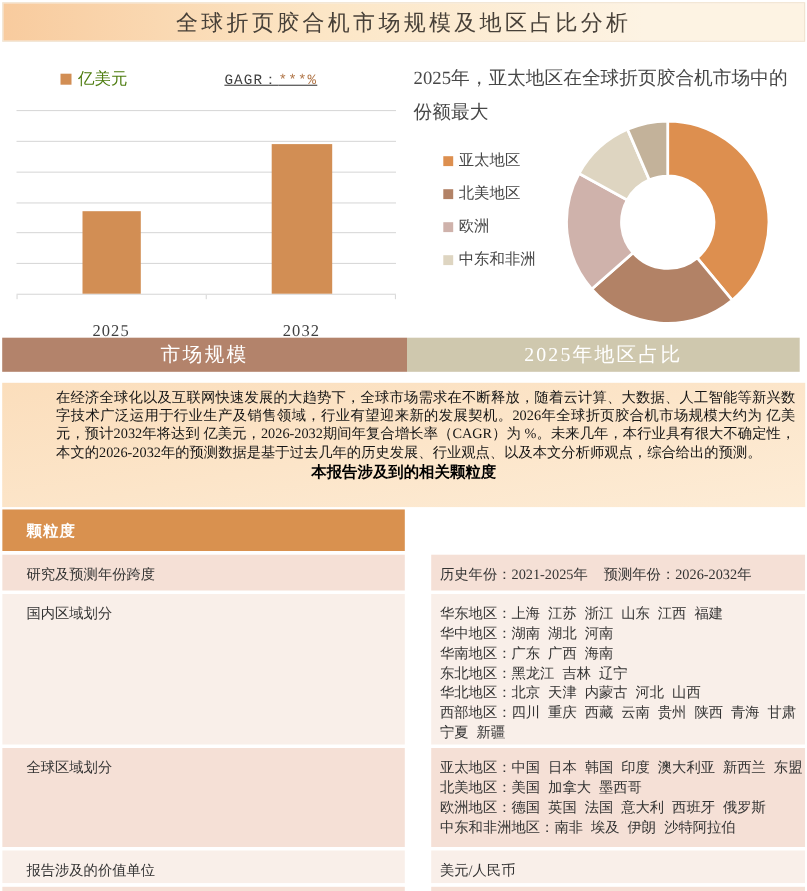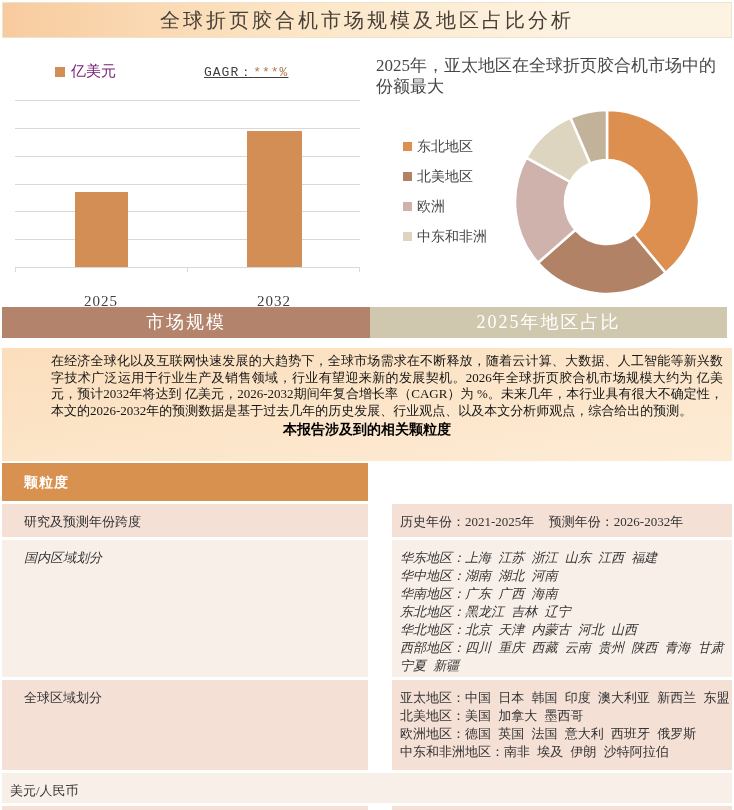--- a/index.html
+++ b/index.html
@@ -9,34 +9,34 @@
   
   .banner { position:absolute; top:2px; left:2px; right:2px; height:36px;
     background:linear-gradient(90deg, var(--banner-bg-left,#f8cb9e) 0%, #fce6c6 40%, var(--banner-bg-right,#fdf3e3) 80%);
     border:1px solid #f0e2cd; display:flex; align-items:center; justify-content:center; }
   .banner-title { font-size:20px; letter-spacing:3px; color:var(--title-text,#474038); }
 
   
   .charts { position:absolute; top:45px; left:0; width:734px; height:262px; background:#fff; }
   .bar-chart { position:absolute; left:0; top:0; width:370px; height:262px; }
   .bar-legend { position:absolute; left:55px; top:17px; display:flex; align-items:center; gap:6px;
-    font-size:15px; color:#701a75; }
+    font-size:15px; color:#4d7c0f; }
   .bar-legend .swatch { width:10px; height:10px; background:var(--bar,#d28e54); }
   .cagr { position:absolute; left:204px; top:18px; font-family:"Liberation Mono","DejaVu Sans Mono",monospace;
     font-size:13px; color:#3f3f3f; letter-spacing:1px;text-decoration:underline; }
   .cagr-val { color:var(--cagr-value,#b1774a); }
   .plot { position:absolute; left:15px; top:55px; width:345px; height:167px; }
   .gridline { position:absolute; left:0; width:100%; height:1px; background:var(--gridline,#d9d9d9); }
   .bar { position:absolute; bottom:0; background:var(--bar,#d28e54); }
   .tick { position:absolute; top:168px; width:1px; height:4px; background:var(--gridline,#d9d9d9); }
   .cat-label { position:absolute; top:177px; width:80px; text-align:center; font-size:15px;
     letter-spacing:1px; color:var(--axis-text,#3f3f3f);margin-top:16px; }
 
   .donut-chart { position:absolute; left:370px; top:0; width:364px; height:262px; }
-  .donut-title { position:absolute; left:6px; top:10px; width:356px; font-size:17px; line-height:21px; color:#474747; }
+  .donut-title { position:absolute; left:6px; top:10px; width:356px; font-size:17px; line-height:31px; color:#474747; }
   .donut-legend { position:absolute; left:33px; top:93px; width:88px; display:flex; flex-direction:column; row-gap:12px; }
   .dleg-item { display:flex; gap:5px; align-items:flex-start; font-size:14px; line-height:18px; color:#454545; }
   .dleg-swatch { width:9px; height:9px; margin-top:4px; flex-shrink:0; }
   .donut-svg { position:absolute; left:130px; top:55px; }
 
   
   .tabs { position:absolute; top:307px; left:2px; width:725px; height:31px; display:flex; }
   .tab { color:var(--tab-text,#fff); font-size:18px; letter-spacing:2px; text-align:center; line-height:31px; cursor:pointer; }
   .tab-left { width:368px; background:var(--tab-left-bg,#b3836b); }
   .tab-right { flex:1; background:var(--tab-right-bg,#cfc8ae); }
@@ -95,21 +95,21 @@
         <div class="cat-label" style="left: 46px;">2025</div>
         <div class="cat-label" style="left: 219px;">2032</div>
       </div>
   </div>
 
   <div class="donut-chart">
     <div class="donut-title">2025年，亚太地区在全球折页胶合机市场中的份额最大</div>
     <div class="donut-legend" id="donutLegend">
         <div class="dleg-item">
           <span class="dleg-swatch" style="background: rgb(221, 143, 79);"></span>
-          <span>东北地区</span>
+          <span>亚太地区</span>
         </div>
         <div class="dleg-item">
           <span class="dleg-swatch" style="background: rgb(178, 130, 102);"></span>
           <span>北美地区</span>
         </div>
         <div class="dleg-item">
           <span class="dleg-swatch" style="background: rgb(207, 178, 171);"></span>
           <span>欧洲</span>
         </div>
         <div class="dleg-item">
@@ -139,36 +139,37 @@
 </div>
 
 <div class="gtable" id="granTable">
   <div class="trow thead">
     <div class="tcell-l">颗粒度</div>
   </div>
 <div class="trow row-dark" style="height: 33px;">
       <div class="tcell-l">研究及预测年份跨度</div>
       <div class="tcell-r">历史年份：2021-2025年  预测年份：2026-2032年</div>
     </div>
-    <div class="trow row-light" style="height: 138px; font-style: italic;">
+    <div class="trow row-light" style="height: 138px;">
       <div class="tcell-l">国内区域划分</div>
       <div class="tcell-r">华东地区：上海 江苏 浙江 山东 江西 福建
 华中地区：湖南 湖北 河南
 华南地区：广东 广西 海南
 东北地区：黑龙江 吉林 辽宁
 华北地区：北京 天津 内蒙古 河北 山西
 西部地区：四川 重庆 西藏 云南 贵州 陕西 青海 甘肃 宁夏 新疆</div>
     </div>
     <div class="trow row-dark" style="height: 90px;">
       <div class="tcell-l">全球区域划分</div>
       <div class="tcell-r">亚太地区：中国 日本 韩国 印度 澳大利亚 新西兰 东盟
 北美地区：美国 加拿大 墨西哥
 欧洲地区：德国 英国 法国 意大利 西班牙 俄罗斯
 中东和非洲地区：南非 埃及 伊朗 沙特阿拉伯</div>
     </div>
     <div class="trow row-light" style="height: 30px;">
+      <div class="tcell-l">报告涉及的价值单位</div>
       <div class="tcell-r">美元/人民币</div>
     </div>
     <div class="trow row-dark sliver">
       <div class="tcell-l"></div>
       <div class="tcell-r"></div>
     </div>
   </div>
 
 </body></html>

